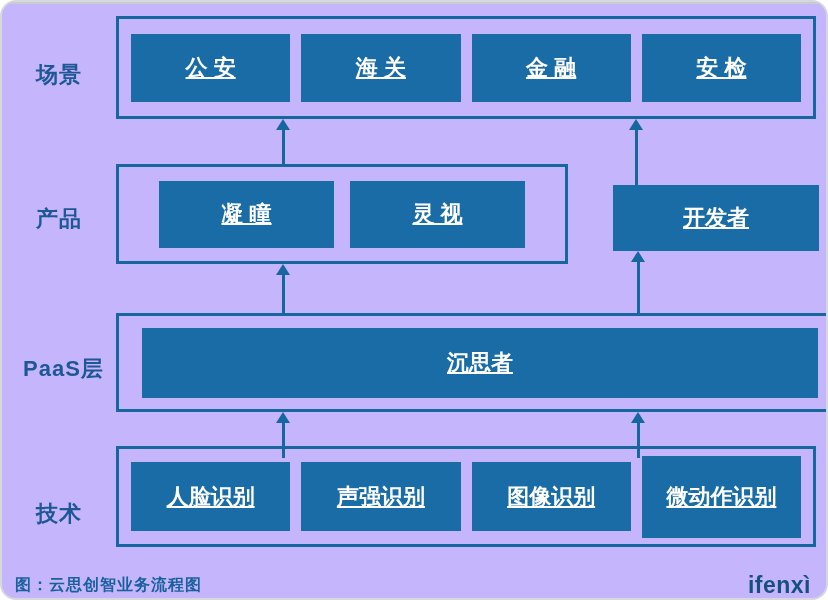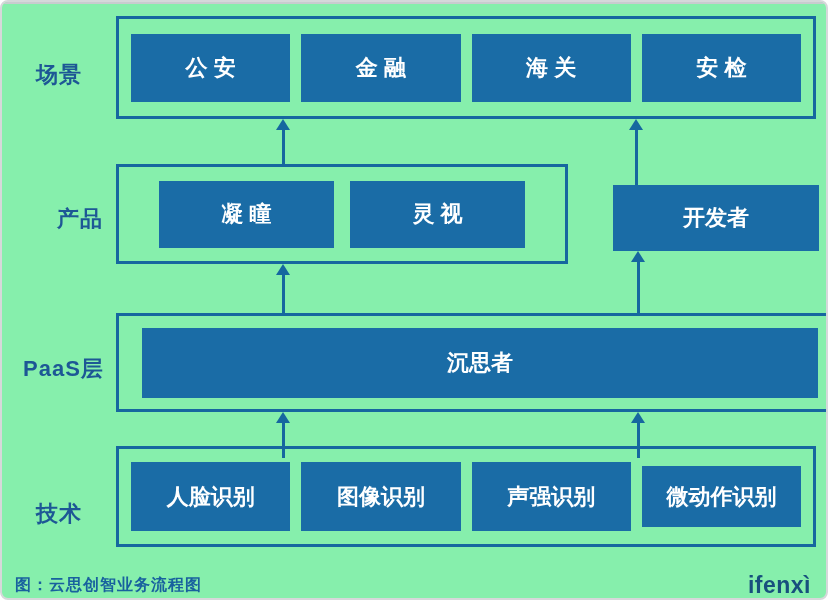--- a/index.html
+++ b/index.html
@@ -1,36 +1,37 @@
 <!DOCTYPE html>
 <html><head>
 <meta charset="utf-8">
 <style>
   html,body { margin:0; padding:0; background:#fff; }
   .canvas {
     position:relative; width:828px; height:600px; box-sizing:border-box;
-    background:#86efac; border:2px solid #d6d8da; border-radius:8px;
+    background:#c4b5fd; border:2px solid #d6d8da; border-radius:16px;
     overflow:hidden;
     font-family:"Liberation Sans","DejaVu Sans",sans-serif;
     text-align:center;
     --fill:#1A6CA6; --outline:#16679F; --rowlabel:#1D5795;
     --caption:#18619E; --logo:#17507D; --boxtext:#FFFFFF;
   }
   .row-label {
     position:absolute; color:var(--rowlabel); font-weight:bold;
     font-size:22px; letter-spacing:1px; white-space:nowrap;
   }
   .ctn {
     position:absolute; box-sizing:border-box; border:3px solid var(--outline);
     display:flex; align-items:center;
   }
   .box {
     background:var(--fill); color:var(--boxtext); font-weight:bold;
     font-size:22px; display:flex; align-items:center; justify-content:center;
     white-space:nowrap;
+    text-decoration:underline;
   }
   .ctn .box { flex:1; }
   .box-standalone { position:absolute; }
   .arrow { position:absolute; width:14px; }
   .arrow .head {
     width:0; height:0; margin:0 auto;
     border-left:7px solid transparent; border-right:7px solid transparent;
     border-bottom:11px solid var(--outline);
   }
   .arrow .shaft {
@@ -48,47 +49,47 @@
     position:absolute; right:15px; top:570px; color:var(--logo);
     font-weight:bold; font-size:23px; letter-spacing:0.5px;
   }
 </style>
 </head>
 <body>
 
 <div class="canvas" style="--fill: #1A6CA6; --outline: #16679F; --rowlabel: #1D5795; --caption: #18619E; --logo: #17507D; --boxtext: #FFFFFF;">
 
   <div class="row-label" style="left:34px; top:58px;">场景</div>
-  <div class="row-label" style="left:34px; top:202px;margin-left:21px;">产品</div>
+  <div class="row-label" style="left:34px; top:202px;">产品</div>
   <div class="row-label" style="left:21px; top:352px;">PaaS层</div>
   <div class="row-label" style="left:34px; top:497px;">技术</div>
 
   <div class="ctn" style="left:114px; top:14px; width:700px; height:103px; padding:0 12px; gap:11px;">
     <div class="box" style="height:68px;">公 安</div>
+    <div class="box" style="height:68px;">海 关</div>
     <div class="box" style="height:68px;">金 融</div>
-    <div class="box" style="height:68px;">海 关</div>
     <div class="box" style="height:68px;">安 检</div>
   </div>
 
   <div class="ctn" style="left:114px; top:162px; width:452px; height:100px; padding:0 40px; gap:16px;">
     <div class="box" style="height:67px;">凝 瞳</div>
     <div class="box" style="height:67px;">灵 视</div>
   </div>
 
   <div class="box box-standalone" style="left:611px; top:183px; width:206px; height:66px;">开发者</div>
 
   <div class="ctn" style="left:114px; top:311px; width:728px; height:99px; padding:0 23px;">
     <div class="box" style="height:70px;">沉思者</div>
   </div>
 
   <div class="ctn" style="left:114px; top:444px; width:700px; height:101px; padding:0 12px; gap:11px;">
     <div class="box" style="height:69px;">人脸识别</div>
+    <div class="box" style="height:69px;">声强识别</div>
     <div class="box" style="height:69px;">图像识别</div>
-    <div class="box" style="height:69px;">声强识别</div>
-    <div class="box" style="height:61px;">微动作识别</div>
+    <div class="box" style="height:82px;">微动作识别</div>
   </div>
 
   <div class="arrow" style="left:274px; top:117px; height:45px;">
     <div class="head"></div>
       <div class="shaft"></div>
   </div>
   <div class="arrow" style="left:627px; top:117px; height:66px;">
     <div class="head"></div>
       <div class="shaft"></div>
   </div>

